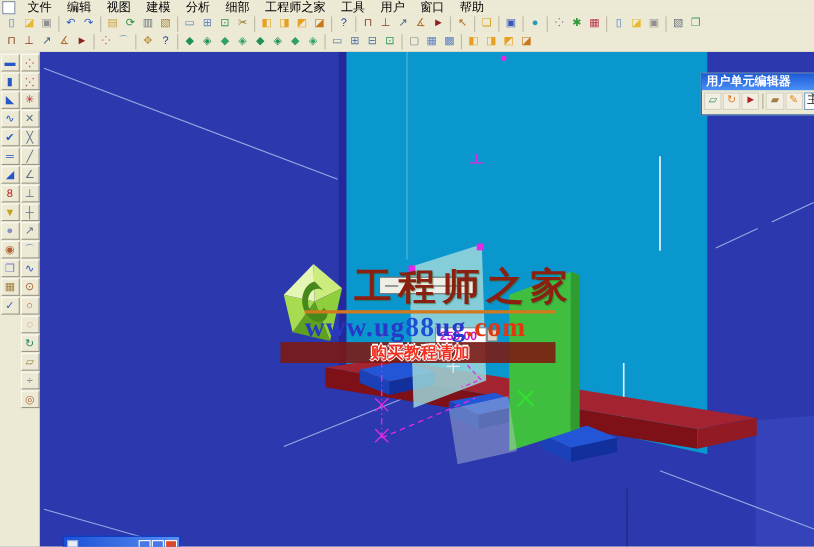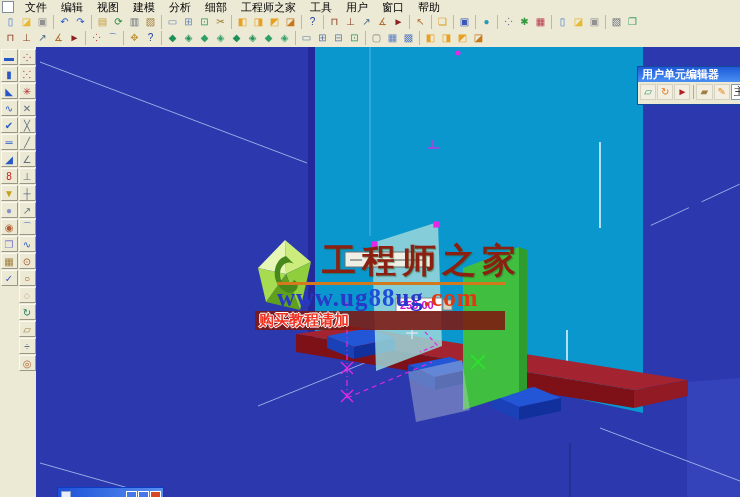--- a/index.html
+++ b/index.html
@@ -310,21 +310,21 @@
     <polygon points="44,70 10,62 30,34" fill="#5FA01E"></polygon>
     <polygon points="10,62 2,28 30,34" fill="#A8DC50"></polygon>
     <polygon points="2,28 29,0 30,34" fill="#E6F6B4"></polygon>
     <path d="M30,16 C16,20 14,44 30,52 C40,56 46,44 38,40 C34,48 24,46 24,34 C24,24 32,20 38,24 Z" fill="#46881C"></path>
   </svg>
 </div>
 
 <div class="wm" id="wm-title" style="color: rgb(139, 32, 18);">工程师之家</div>
 <div class="wm" id="wm-underline" style="background: rgb(210, 121, 30);"></div>
 <div class="wm" id="wm-url"><span id="url1" style="color: rgb(40, 56, 200);">www.ug</span><span id="url2" style="color: #1d4ed8;">88</span><span id="url3" style="color: rgb(40, 56, 200);">ug</span><span id="url4" style="color: rgb(224, 56, 16);">.com</span></div>
-<div class="wm" id="wm-banner" style="background: rgba(126, 24, 16, 0.88);">
+<div class="wm" id="wm-banner" style="background: rgba(126, 24, 16, 0.88); flex-direction: column;">
   <span class="b1" style="color: rgb(240, 48, 32);">购买教程请加</span>
 </div>
 
 <div id="unit-panel">
   <div class="ptitle">
     <span>用户单元编辑器</span>
   </div>
   <div class="ptools" id="panel-tools">
       <span class="tbicon" style="color: rgb(48, 144, 96);">▱</span>
       <span class="tbicon" style="color: rgb(224, 120, 32);">↻</span>

